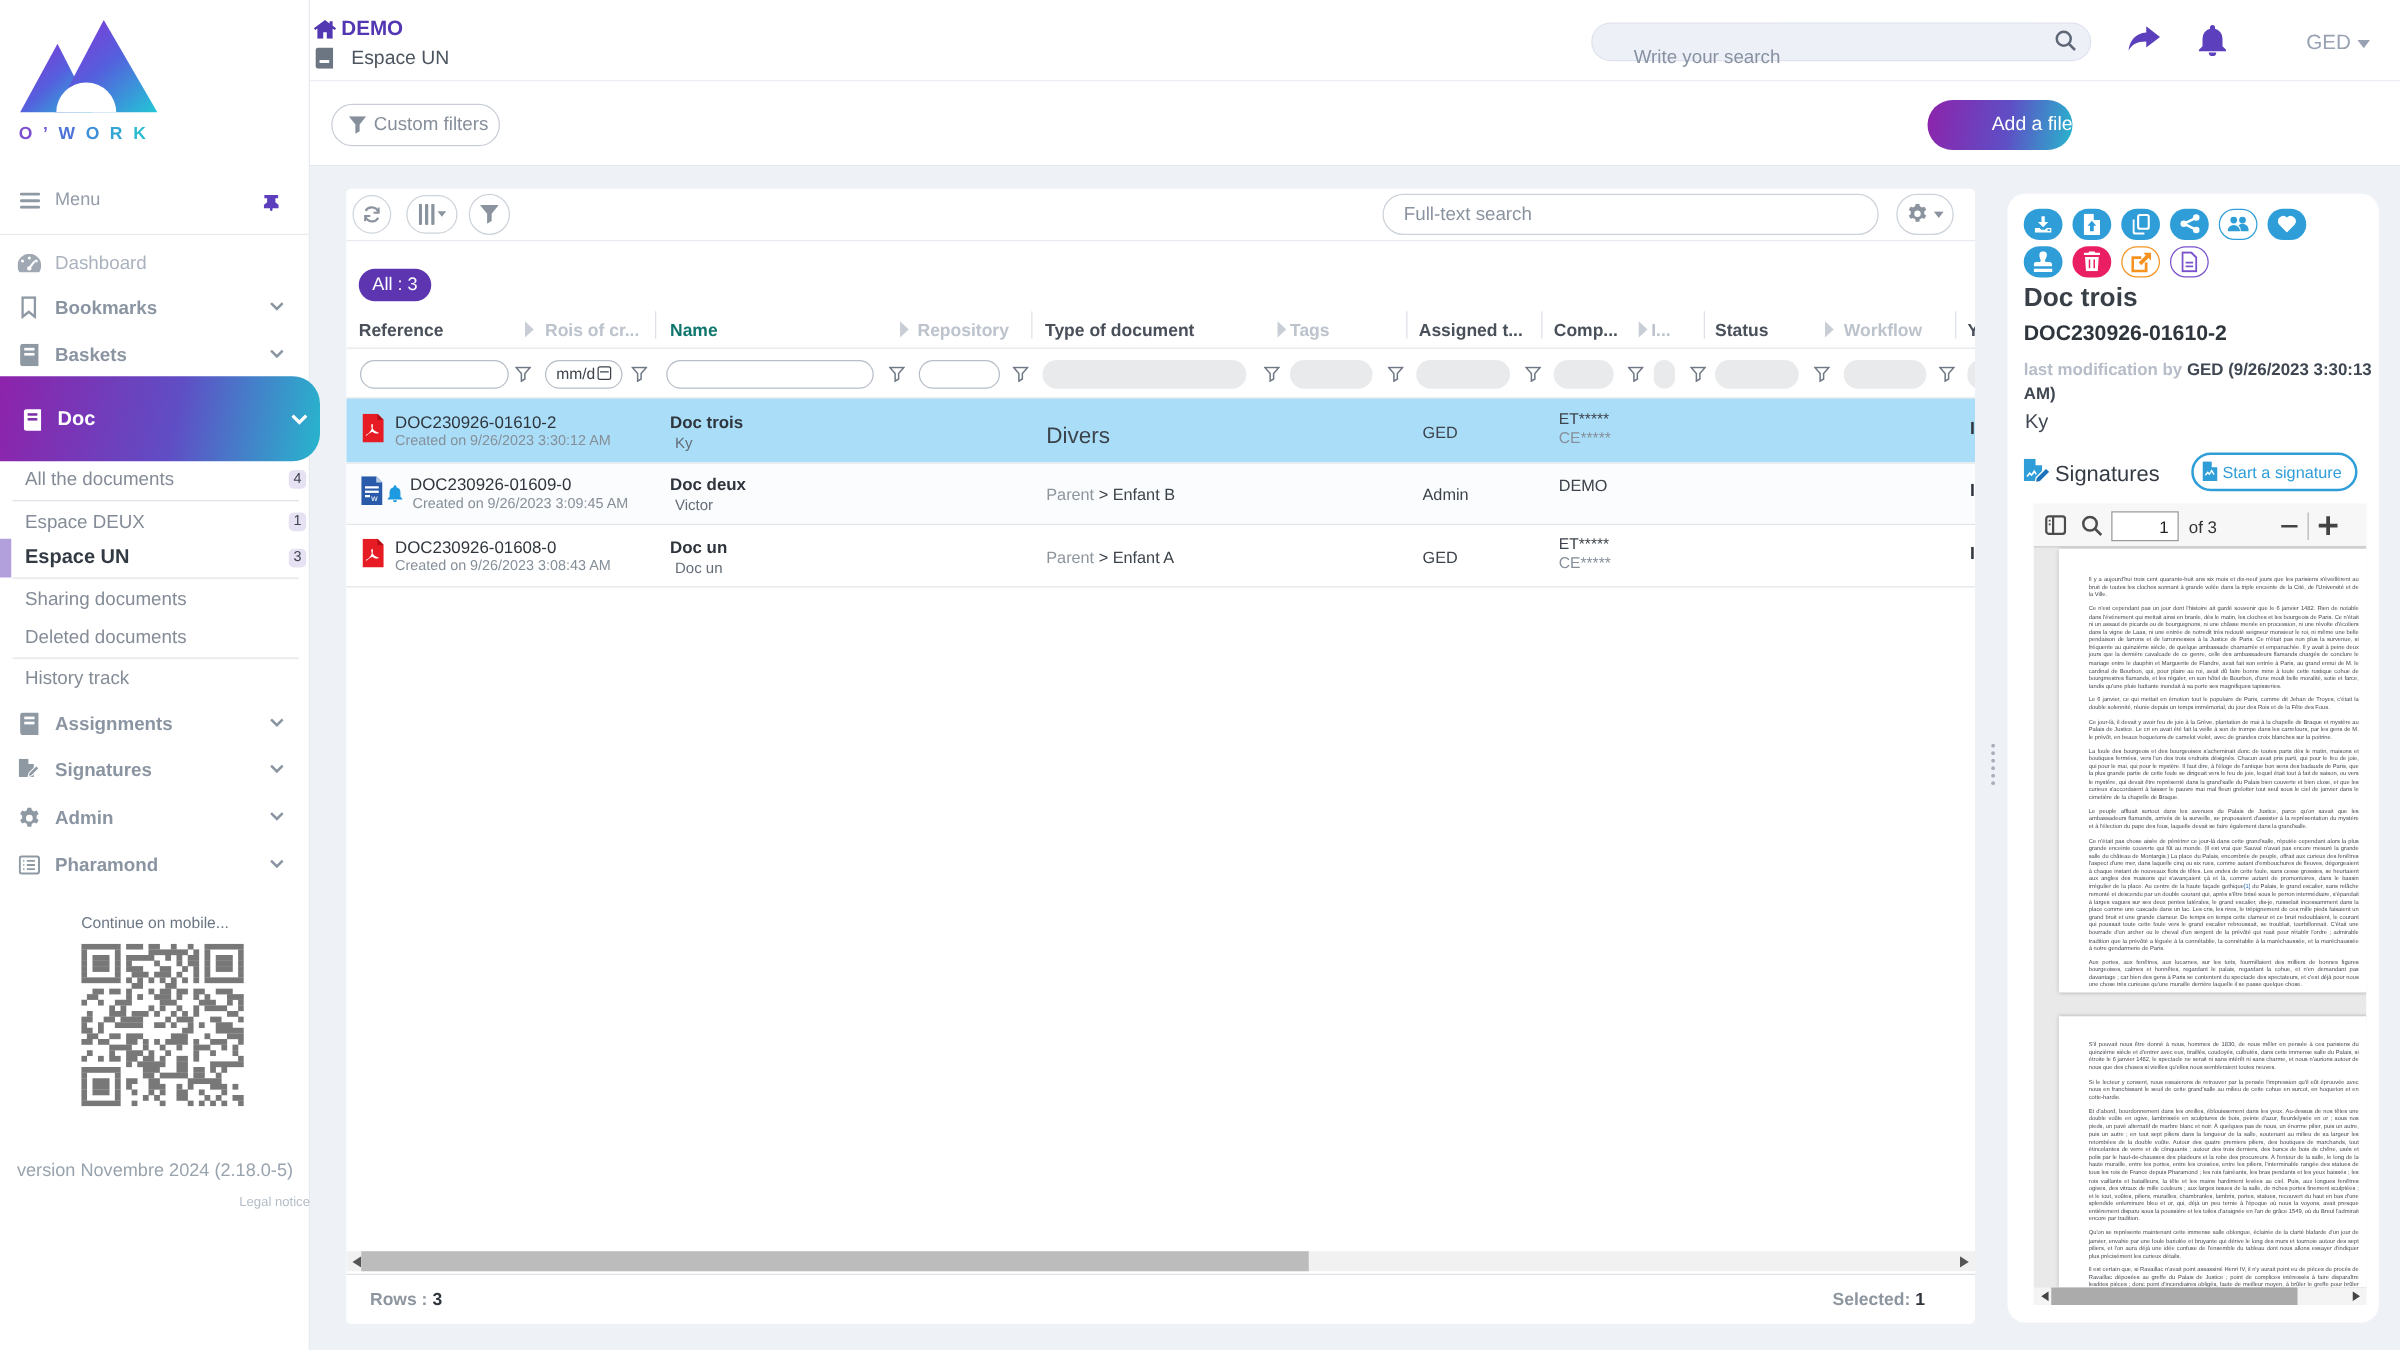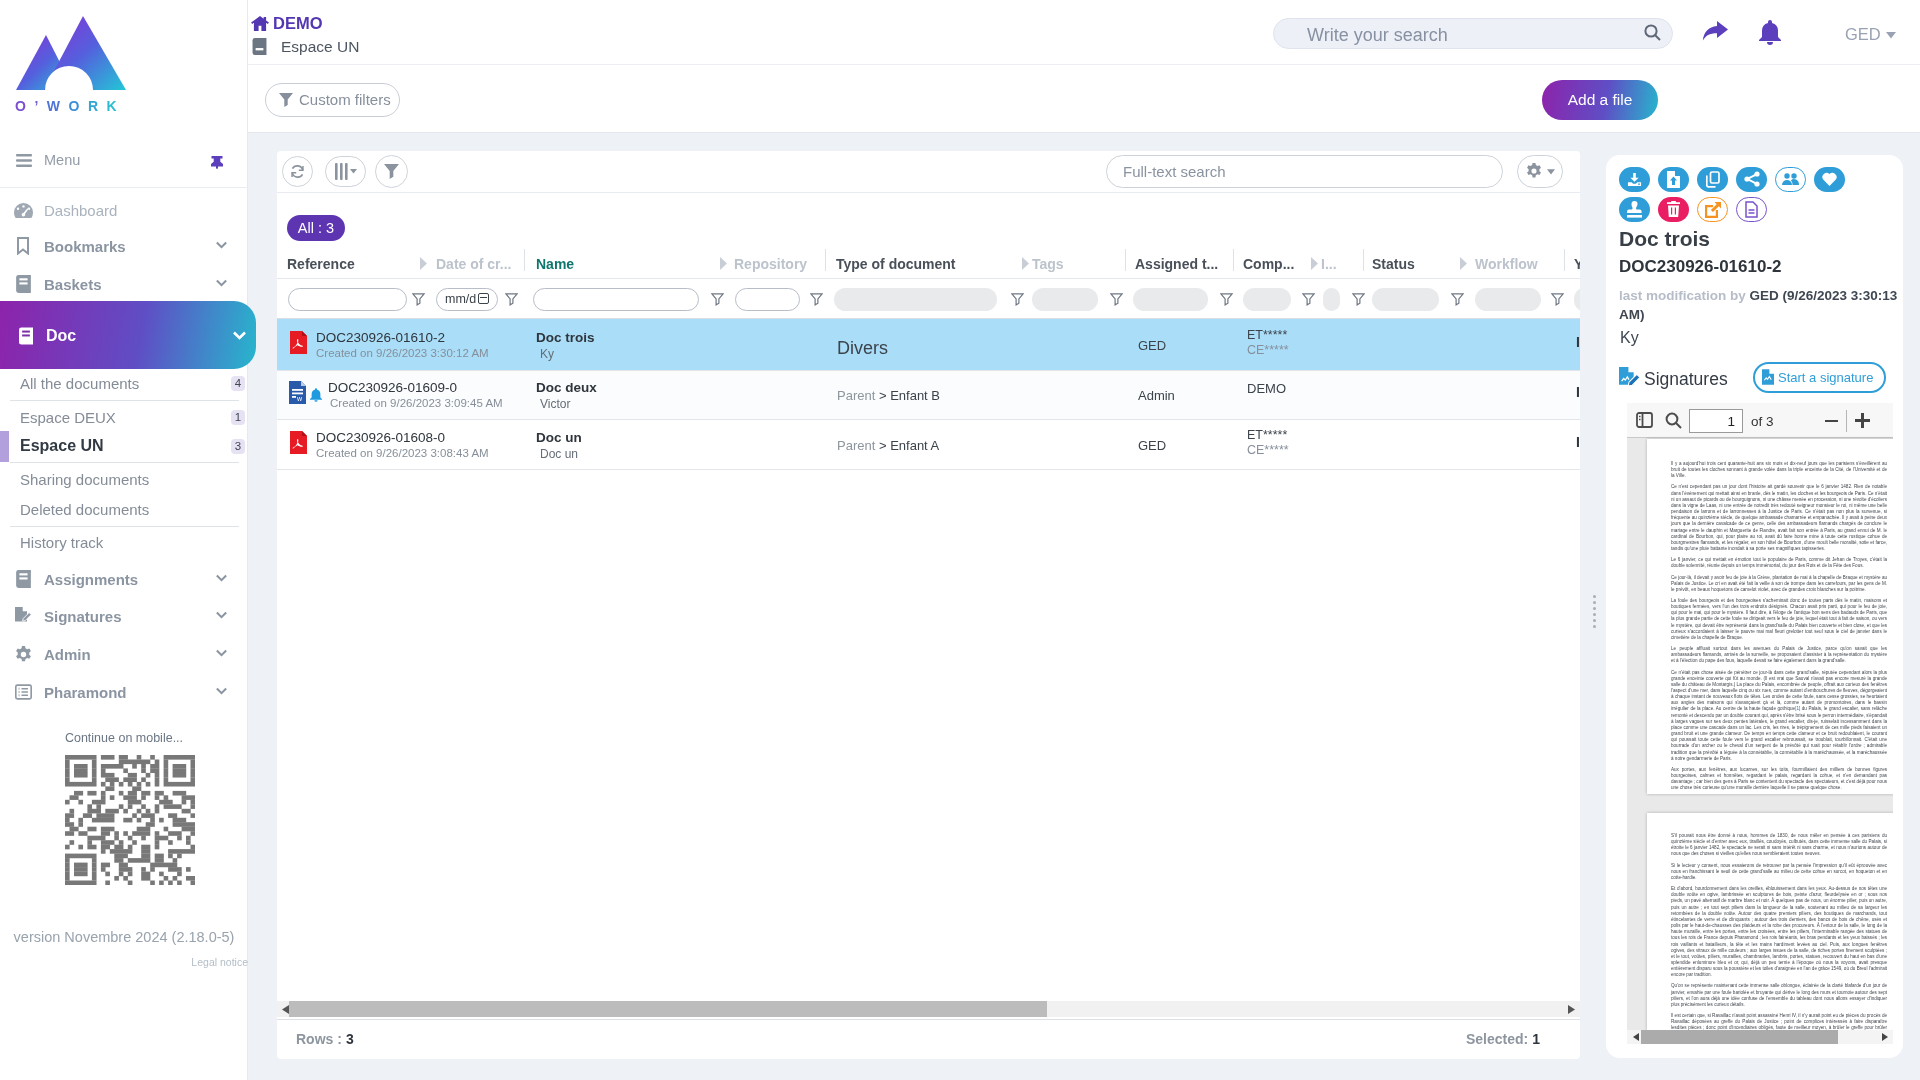--- a/index.html
+++ b/index.html
@@ -361,40 +361,40 @@
  </svg>
  <div class="abs" style="left:33px;top:38px;font-size:15.5px;color:#4c5560">Espace UN</div>
 
  <div class="abs pill" style="left:17px;top:83px;width:135px;height:34px;border:1px solid #c9ced6;background:#fff"></div>
  <svg class="abs" style="left:31px;top:93px" width="14" height="14" viewBox="0 0 14 14" fill="#868f9b">
       <path d="M0 0 h14 L8.7 6.5 V12 L5.3 14 V6.5 Z"></path>
     </svg>
  <div class="abs" style="left:51px;top:91px;font-size:15px;color:#868f9b">Custom filters</div>
 
  <div class="abs" style="left:1025px;top:18px;width:400px;height:31px;border-radius:16px;background:#eef0f8;border:1px solid #dfe3ee"></div>
- <div class="abs" style="left:1059px;top:25px;font-size:18px;color:#8791a1">Write your search</div>
+ <div class="abs" style="left:1059px;top:37px;font-size:15px;color:#8791a1">Write your search</div>
  <svg class="abs" style="left:1396px;top:24px" width="17" height="17" viewBox="0 0 17 17" fill="none" stroke="#5f6877" stroke-width="2">
       <circle cx="7" cy="7" r="5.6"></circle>
       <path d="M11.2 11.2 L16 16"></path>
     </svg>
 
  <svg class="abs" style="left:1454px;top:21px" width="26" height="23" viewBox="0 0 26 23" fill="#5b3fbc">
   <path d="M15 0 L26 8.5 L15 17 V12.2 C7.5 12.2 3.5 14.6 0.8 19.6 C1.6 11.5 6.5 5.6 15 5 Z"></path>
  </svg>
 
  <svg class="abs" style="left:1511px;top:20px" width="22" height="25" viewBox="0 0 22 25" fill="#5b3fbc">
   <path d="M11 0 a2 2 0 0 1 2 2 v1 a8 8 0 0 1 6 7.7 V17 l3 3 v1 H0 v-1 l3-3 V10.7 A8 8 0 0 1 9 3 V2 a2 2 0 0 1 2-2 Z"></path>
   <path d="M8 22 h6 a3 3 0 0 1 -6 0 Z"></path>
  </svg>
  <div class="abs" style="left:1597px;top:25px;font-size:16.5px;color:#99a2b2">GED</div>
  <svg class="abs" style="left:1638px;top:32px" width="10" height="7" viewBox="0 0 10 7" fill="#99a2b2">
       <path d="M0 0 h10 L5 6.5 Z"></path>
     </svg>
 
- <div class="abs pill grad" style="left:1294px;top:80px;width:116px;height:40px;text-align:center;line-height:40px;font-size:15.5px">Add a file</div>
+ <div class="abs pill grad" style="left:1294px;top:80px;width:116px;height:40px;text-align:right;line-height:40px;font-size:15.5px">Add a file</div>
 </div>
 <div class="abs card">
 
  <div class="abs pill" style="left:5px;top:5px;width:31px;height:31px;border:1px solid #cdd3da"></div>
  <svg class="abs" style="left:13px;top:13px" width="15" height="15" viewBox="0 0 16 16" fill="none" stroke="#8b949e" stroke-width="1.8">
   <path d="M13.6 6.5 A6 6 0 0 0 2.6 5"></path>
       <path d="M2.4 9.5 A6 6 0 0 0 13.4 11"></path>
   <path d="M13.8 2.2 V6.6 H9.4" stroke-width="1.6" fill="none"></path>
       <path d="M2.2 13.8 V9.4 H6.6" stroke-width="1.6" fill="none"></path>
  </svg>
@@ -421,21 +421,21 @@
       <path d="M0 0 h10 L5 6.5 Z"></path>
     </svg>
  <div class="abs" style="left:0;top:41px;width:100%;height:1px;background:#e8ebef"></div>
 
  <div class="abs pill" style="left:10px;top:64px;width:58px;height:26px;background:#5e35b1;color:#fff;font-size:14.5px;text-align:center;line-height:26px">All : 3</div>
 
  <div class="abs" style="top:105px;font-size:14px;font-weight:bold;color:#49505a;left:10px">Reference</div>
  <svg class="abs" style="left:142px;top:106px" width="9" height="13" viewBox="0 0 9 13" fill="#c9ced6">
       <path d="M1 0 L8 6.5 L1 13 Z"></path>
     </svg>
- <div class="abs" style="top:105px;font-size:14px;font-weight:bold;color:#bcc3cc;left:159px">Date of cr...</div>
+ <div class="abs" style="top:105px;font-size:14px;font-weight:bold;color:#bcc3cc;left:159px">Rois of cr...</div>
  <div class="abs" style="left:247px;top:98px;width:1px;height:22px;background:#dde2e8"></div>
  <div class="abs" style="top:105px;font-size:14px;font-weight:bold;color:#0f766e;left:259px">Name</div>
  <svg class="abs" style="left:442px;top:106px" width="9" height="13" viewBox="0 0 9 13" fill="#c9ced6">
       <path d="M1 0 L8 6.5 L1 13 Z"></path>
     </svg>
  <div class="abs" style="top:105px;font-size:14px;font-weight:bold;color:#bcc3cc;left:457px">Repository</div>
  <div class="abs" style="left:548px;top:98px;width:1px;height:22px;background:#dde2e8"></div>
  <div class="abs" style="top:105px;font-size:14px;font-weight:bold;color:#49505a;left:559px">Type of document</div>
  <svg class="abs" style="left:744px;top:106px" width="9" height="13" viewBox="0 0 9 13" fill="#c9ced6">
       <path d="M1 0 L8 6.5 L1 13 Z"></path>

